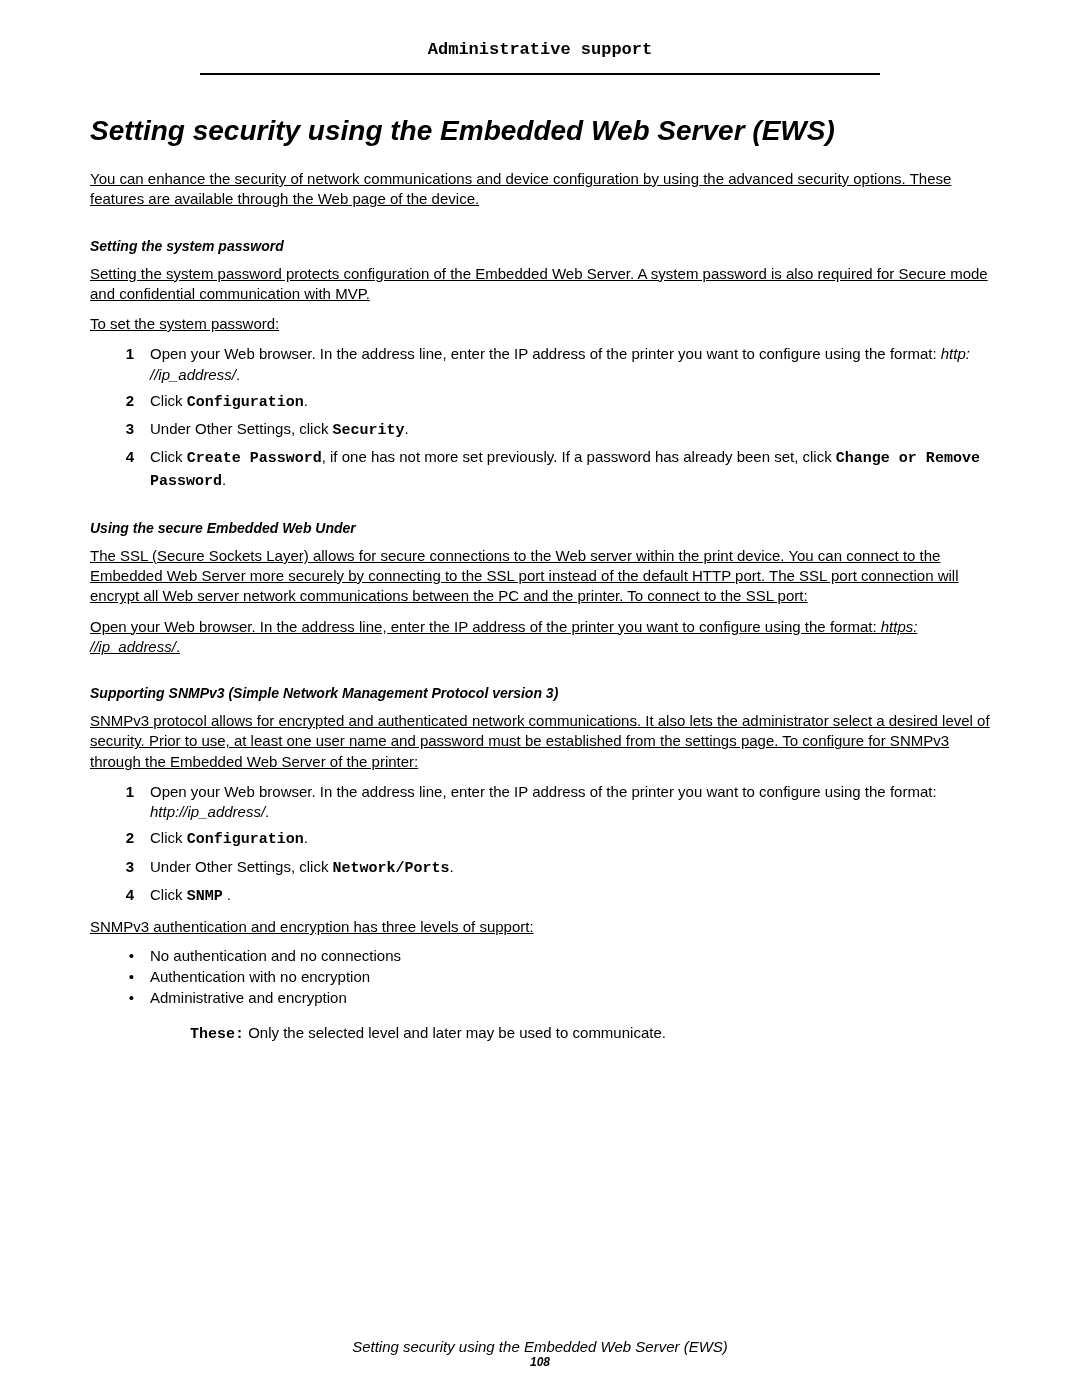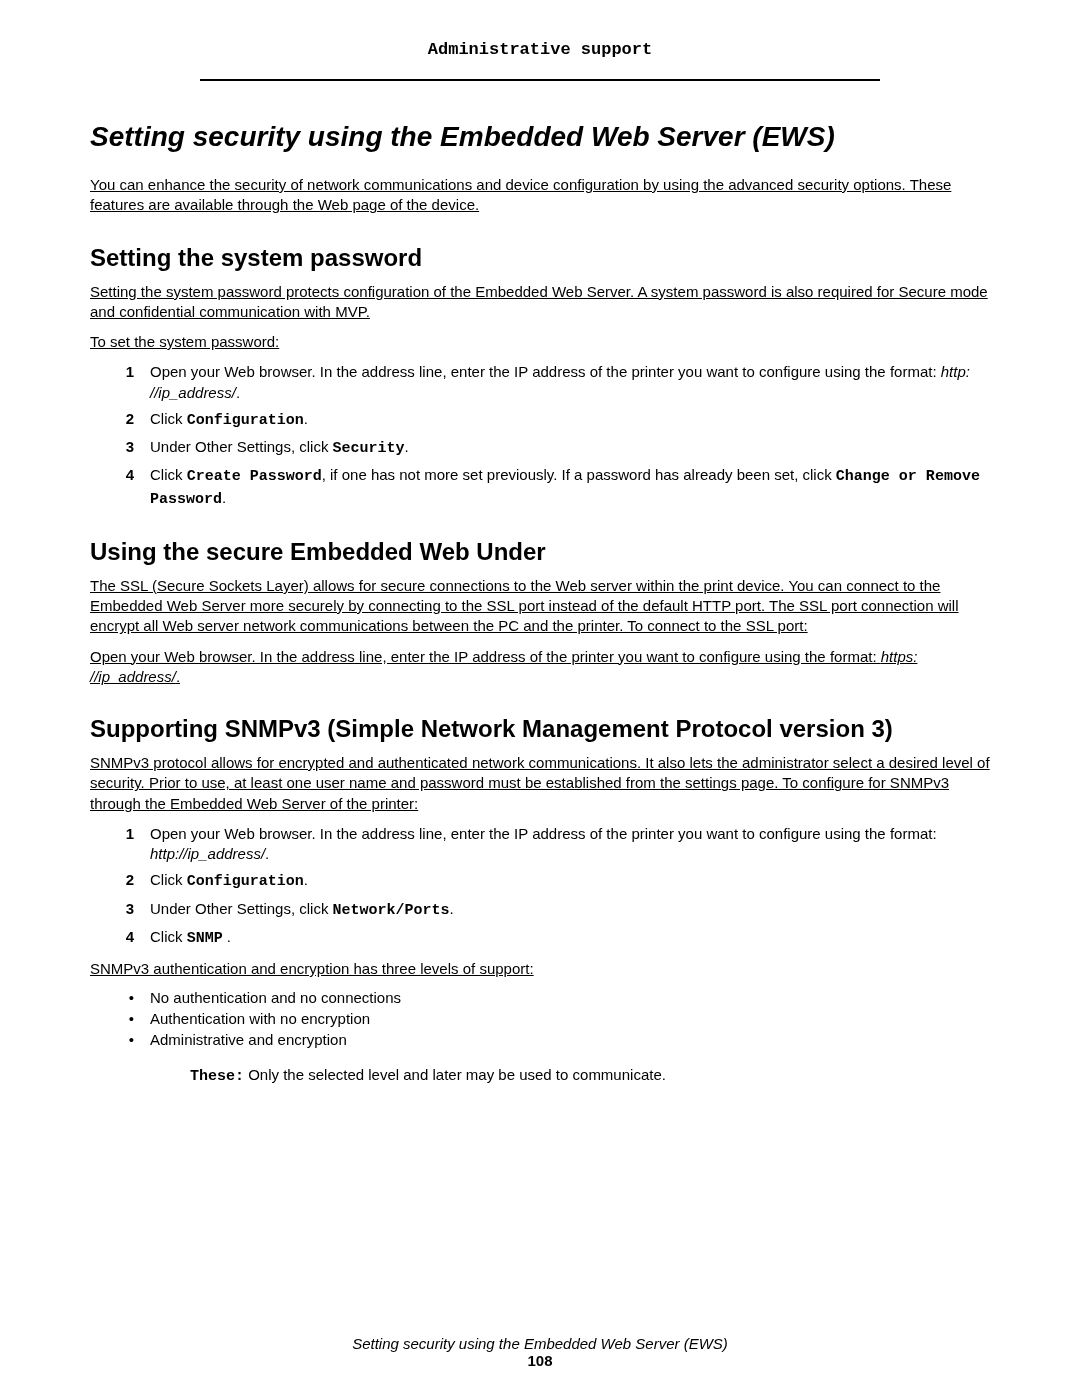--- a/index.html
+++ b/index.html
@@ -12,37 +12,38 @@
     height: 1397px;
     box-sizing: border-box;
     padding: 40px 90px 30px 90px;
     position: relative;
   }
   .header-title {
     font-family: "Courier New", Courier, monospace;
     font-weight: bold;
     text-align: center;
     font-size: 17px;
-    padding-bottom: 20px;
+    padding-bottom: 14px;
   }
   .header-rule {
     border: none;
     border-top: 2px solid #000;
     width: 680px;
     margin: 0 auto 40px auto;
   }
   h1 {
     font-style: italic;
     font-weight: bold;
     font-size: 28px;
     margin: 0 0 22px 0;
   }
   h2 {
-    font-weight: bold;
-    font-size: 24px;
+    font-style: italic;
+    font-weight: bold;
+    font-size: 14px;
     margin: 28px 0 10px 0;
   }
   p {
     margin: 0 0 10px 0;
     line-height: 1.35;
     text-decoration: underline;
   }
   ol.steps {
     list-style: none;
     padding: 0;
@@ -94,22 +95,23 @@
     bottom: 28px;
     left: 0;
     right: 0;
     text-align: center;
   }
   .footer .ft-title {
     font-style: italic;
     font-size: 15px;
   }
   .footer .ft-page {
-    font-weight: bold;
-    font-size: 15px;
+    font-style: italic;
+    font-weight: bold;
+    font-size: 12px;
   }
 </style>
 </head>
 <body>
 
 <div class="header-title">Administrative support</div>
 <hr class="header-rule">
 
 <h1>Setting security using the Embedded Web Server (EWS)</h1>
 <p>You can enhance the security of network communications and device configuration by using the advanced security options. These features are available through the Web page of the device.</p>

